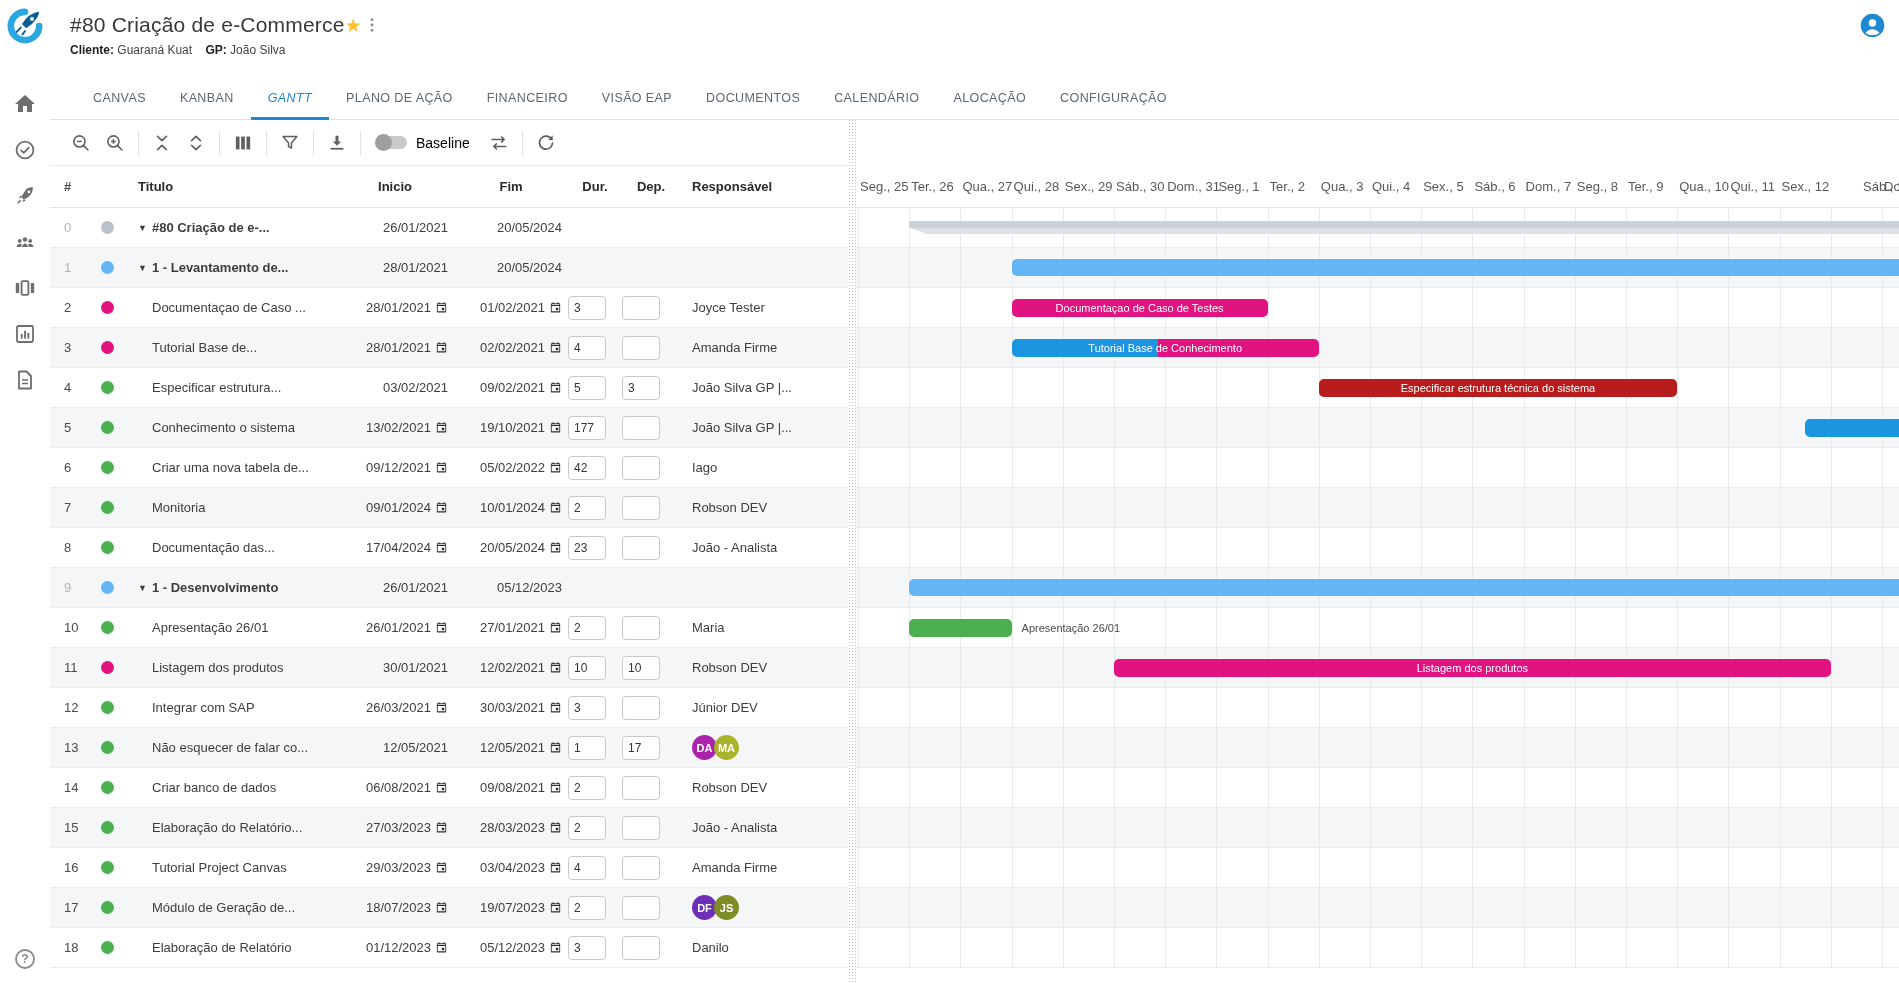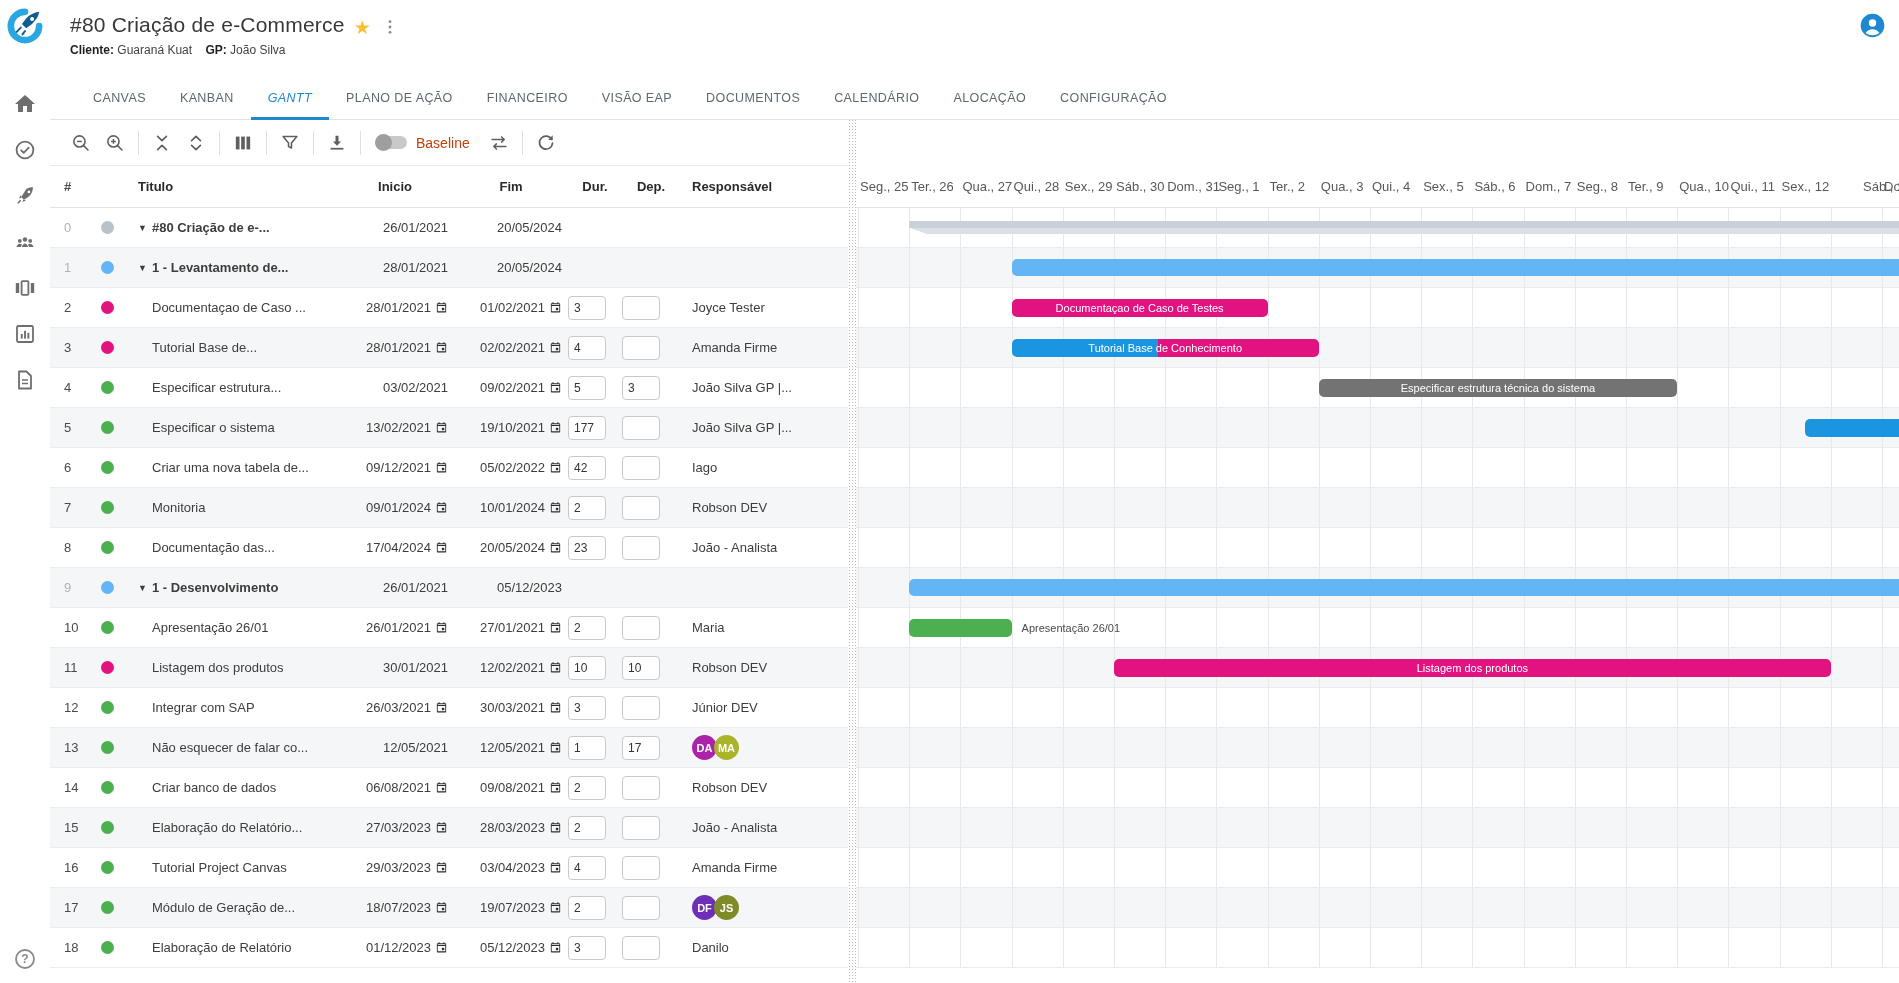--- a/index.html
+++ b/index.html
@@ -10,21 +10,21 @@
   
   .sidebar { width:50px; flex:none; position:relative; background:#fff; }
   .logo { margin:6px auto 0; width:40px; height:40px; display:block; }
   .side-nav { margin-top:46px; display:flex; flex-direction:column; align-items:center; }
   .side-icon { width:24px; height:24px; margin-bottom:22px; border:none; background:none; cursor:pointer; padding:0; }
   .help-btn { position:absolute; bottom:12px; left:13px; width:24px; height:24px; background:none; border:none; cursor:pointer; padding:0; }
 
   
   .main { flex:1; min-width:0; display:flex; flex-direction:column; position:relative; }
   .page-header { height:76px; padding:13px 0 0 20px; position:relative; }
-  .title-row { display:flex; align-items:flex-end; gap:9px; }
+  .title-row { display:flex; align-items:center; }
   .page-title { font-size:21px; font-weight:500; color:#383838; letter-spacing:.2px; }
   .star { color:#fbc02d; font-size:19px; line-height:1; cursor:pointer; }
   .kebab { cursor:pointer; display:flex; align-items:center; }
   .subtitle { margin-top:6px; font-size:12px; color:#424242; }
   .subtitle b { color:#1f1f1f; }
   .subtitle span.v { margin-right:10px; }
   .avatar-btn { position:absolute; top:12px; right:13px; width:28px; height:28px; border:none; background:none; cursor:pointer; padding:0; }
 
   .tabs { height:44px; display:flex; align-items:stretch; padding-left:26px;
     border-bottom:1px solid #e3e3e3; }
@@ -38,21 +38,21 @@
   .grid-panel { width:798px; flex:none; display:flex; flex-direction:column; }
 
   .toolbar { height:46px; flex:none; display:flex; align-items:center; padding-left:14px;
     border-bottom:1px solid #eaeaea; }
   .tool-btn { width:34px; height:34px; display:flex; align-items:center; justify-content:center;
     background:none; border:none; cursor:pointer; padding:0; }
   .sep { width:1px; height:24px; background:#e0e0e0; margin:0 6px; flex:none; }
   .baseline { display:flex; align-items:center; gap:9px; margin:0 12px 0 10px; }
   .toggle { width:30px; height:13px; background:#c9c9c9; border-radius:7px; position:relative; cursor:pointer; }
   .toggle .knob { position:absolute; left:-2px; top:-2px; width:17px; height:17px; border-radius:50%; background:#9e9e9e; }
-  .baseline-label { font-size:14px; color:#c2410c; }
+  .baseline-label { font-size:14px; color:#000000; }
 
   
   .thead { height:42px; flex:none; display:flex; align-items:center;
     border-bottom:1px solid #e4e4e4; font-size:13px; font-weight:700; color:#2a2a2a; }
   .trow { height:40px; flex:none; display:flex; align-items:center;
     border-bottom:1px solid #ececec; font-size:13px; color:#3d3d3d; cursor:pointer; }
   .trow.odd { background:#f5f6f7; }
   .c-num { width:40px; padding-left:14px; flex:none; color:#4a4a4a; }
   .c-num.dim { color:#b3b3b3; }
   .c-dot { width:34px; flex:none; display:flex; justify-content:center; }
@@ -435,21 +435,21 @@
                 <span>João Silva GP |...</span>
               </div>
             </div>
             <div class="trow odd">
               <div class="c-num">5</div>
               <div class="c-dot">
                 <span class="dot" style="background: rgb(76, 175, 80);"></span>
               </div>
               <div class="c-title">
                 <span class="indent"></span>
-                <span>Especificar o sistema</span>
+                <span>Conhecimento o sistema</span>
               </div>
               <div class="c-date c-inicio">
                 <span>13/02/2021</span>
                 <span class="cal-ic">
                   <svg viewBox="0 0 24 24" width="13" height="13">
                     <path d="M19 4h-1.5V2.5h-2V4h-7V2.5h-2V4H5a1.6 1.6 0 0 0-1.6 1.6v13.8A1.6 1.6 0 0 0 5 21h14a1.6 1.6 0 0 0 1.6-1.6V5.6A1.6 1.6 0 0 0 19 4zm0 15H5V9.2h14zM5 7.6V6h14v1.6z" fill="#2e2e2e"></path>
                     <rect x="12.7" y="12.6" width="4.3" height="4.4" fill="#2e2e2e"></rect>
                   </svg>
                 </span>
               </div>
@@ -989,21 +989,21 @@
             </svg>
           <div class="bars-layer" id="barsLayer">
               <div class="bar project" style="left: 53.2px; width: 1024px; top: 13px;"></div>
               <div class="bar parent" style="left: 155.6px; width: 921.6px; top: 51px; background: rgb(100, 181, 246);"></div>
               <div class="bar task" style="left: 155.6px; width: 256px; top: 91px; background: rgb(225, 19, 128);">
                 <span class="blabel">Documentaçao de Caso de Testes</span>
               </div>
               <div class="bar task" style="left: 155.6px; width: 307.2px; top: 131px; background: linear-gradient(90deg, rgb(27, 149, 224) 0px, rgb(27, 149, 224) 145.92px, rgb(225, 19, 128) 145.92px, rgb(225, 19, 128) 100%);">
                 <span class="blabel">Tutorial Base de Conhecimento</span>
               </div>
-              <div class="bar task" style="left: 462.8px; width: 358.4px; top: 171px; background: #737373;">
+              <div class="bar task" style="left: 462.8px; width: 358.4px; top: 171px; background: #b91c1c;">
                 <span class="blabel">Especificar estrutura técnica do sistema</span>
               </div>
               <div class="bar task" style="left: 949.2px; width: 128px; top: 211px; background: rgb(27, 149, 224);"></div>
               <div class="bar parent" style="left: 53.2px; width: 1024px; top: 371px; background: rgb(100, 181, 246);"></div>
               <div class="bar task" style="left: 53.2px; width: 102.4px; top: 411px; background: rgb(76, 175, 80);"></div>
               <span class="out-label" style="left: 165.6px; top: 420px;">Apresentação 26/01</span>
               <div class="bar task" style="left: 258px; width: 716.8px; top: 451px; background: rgb(225, 19, 128);">
                 <span class="blabel">Listagem dos produtos</span>
               </div>
             </div>

